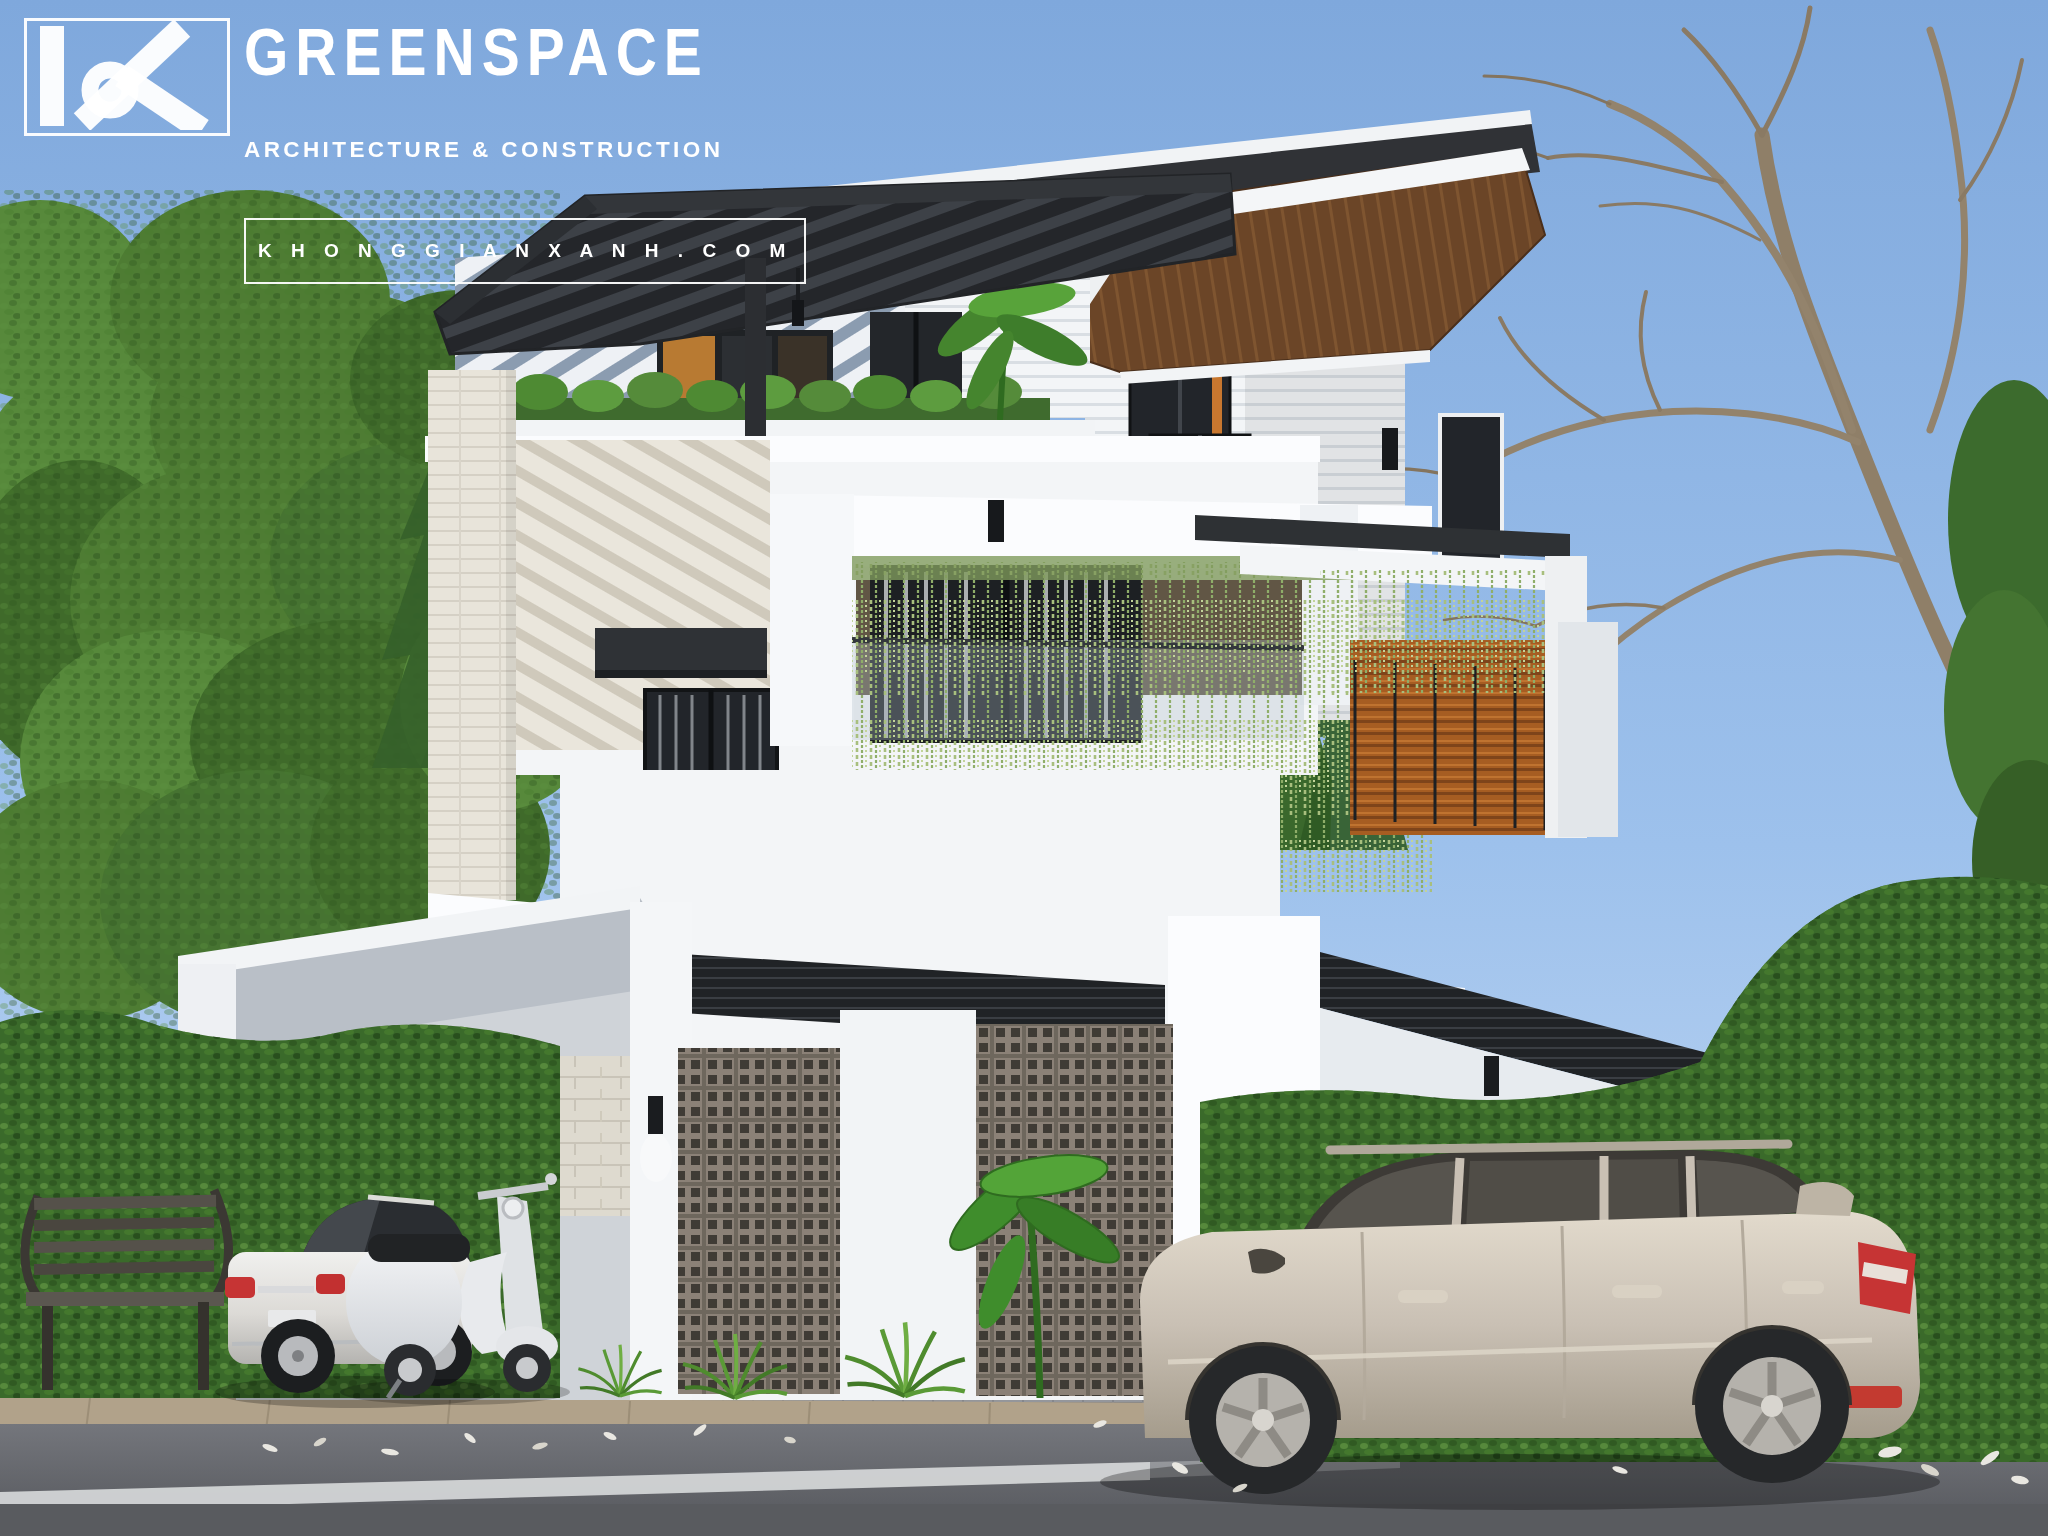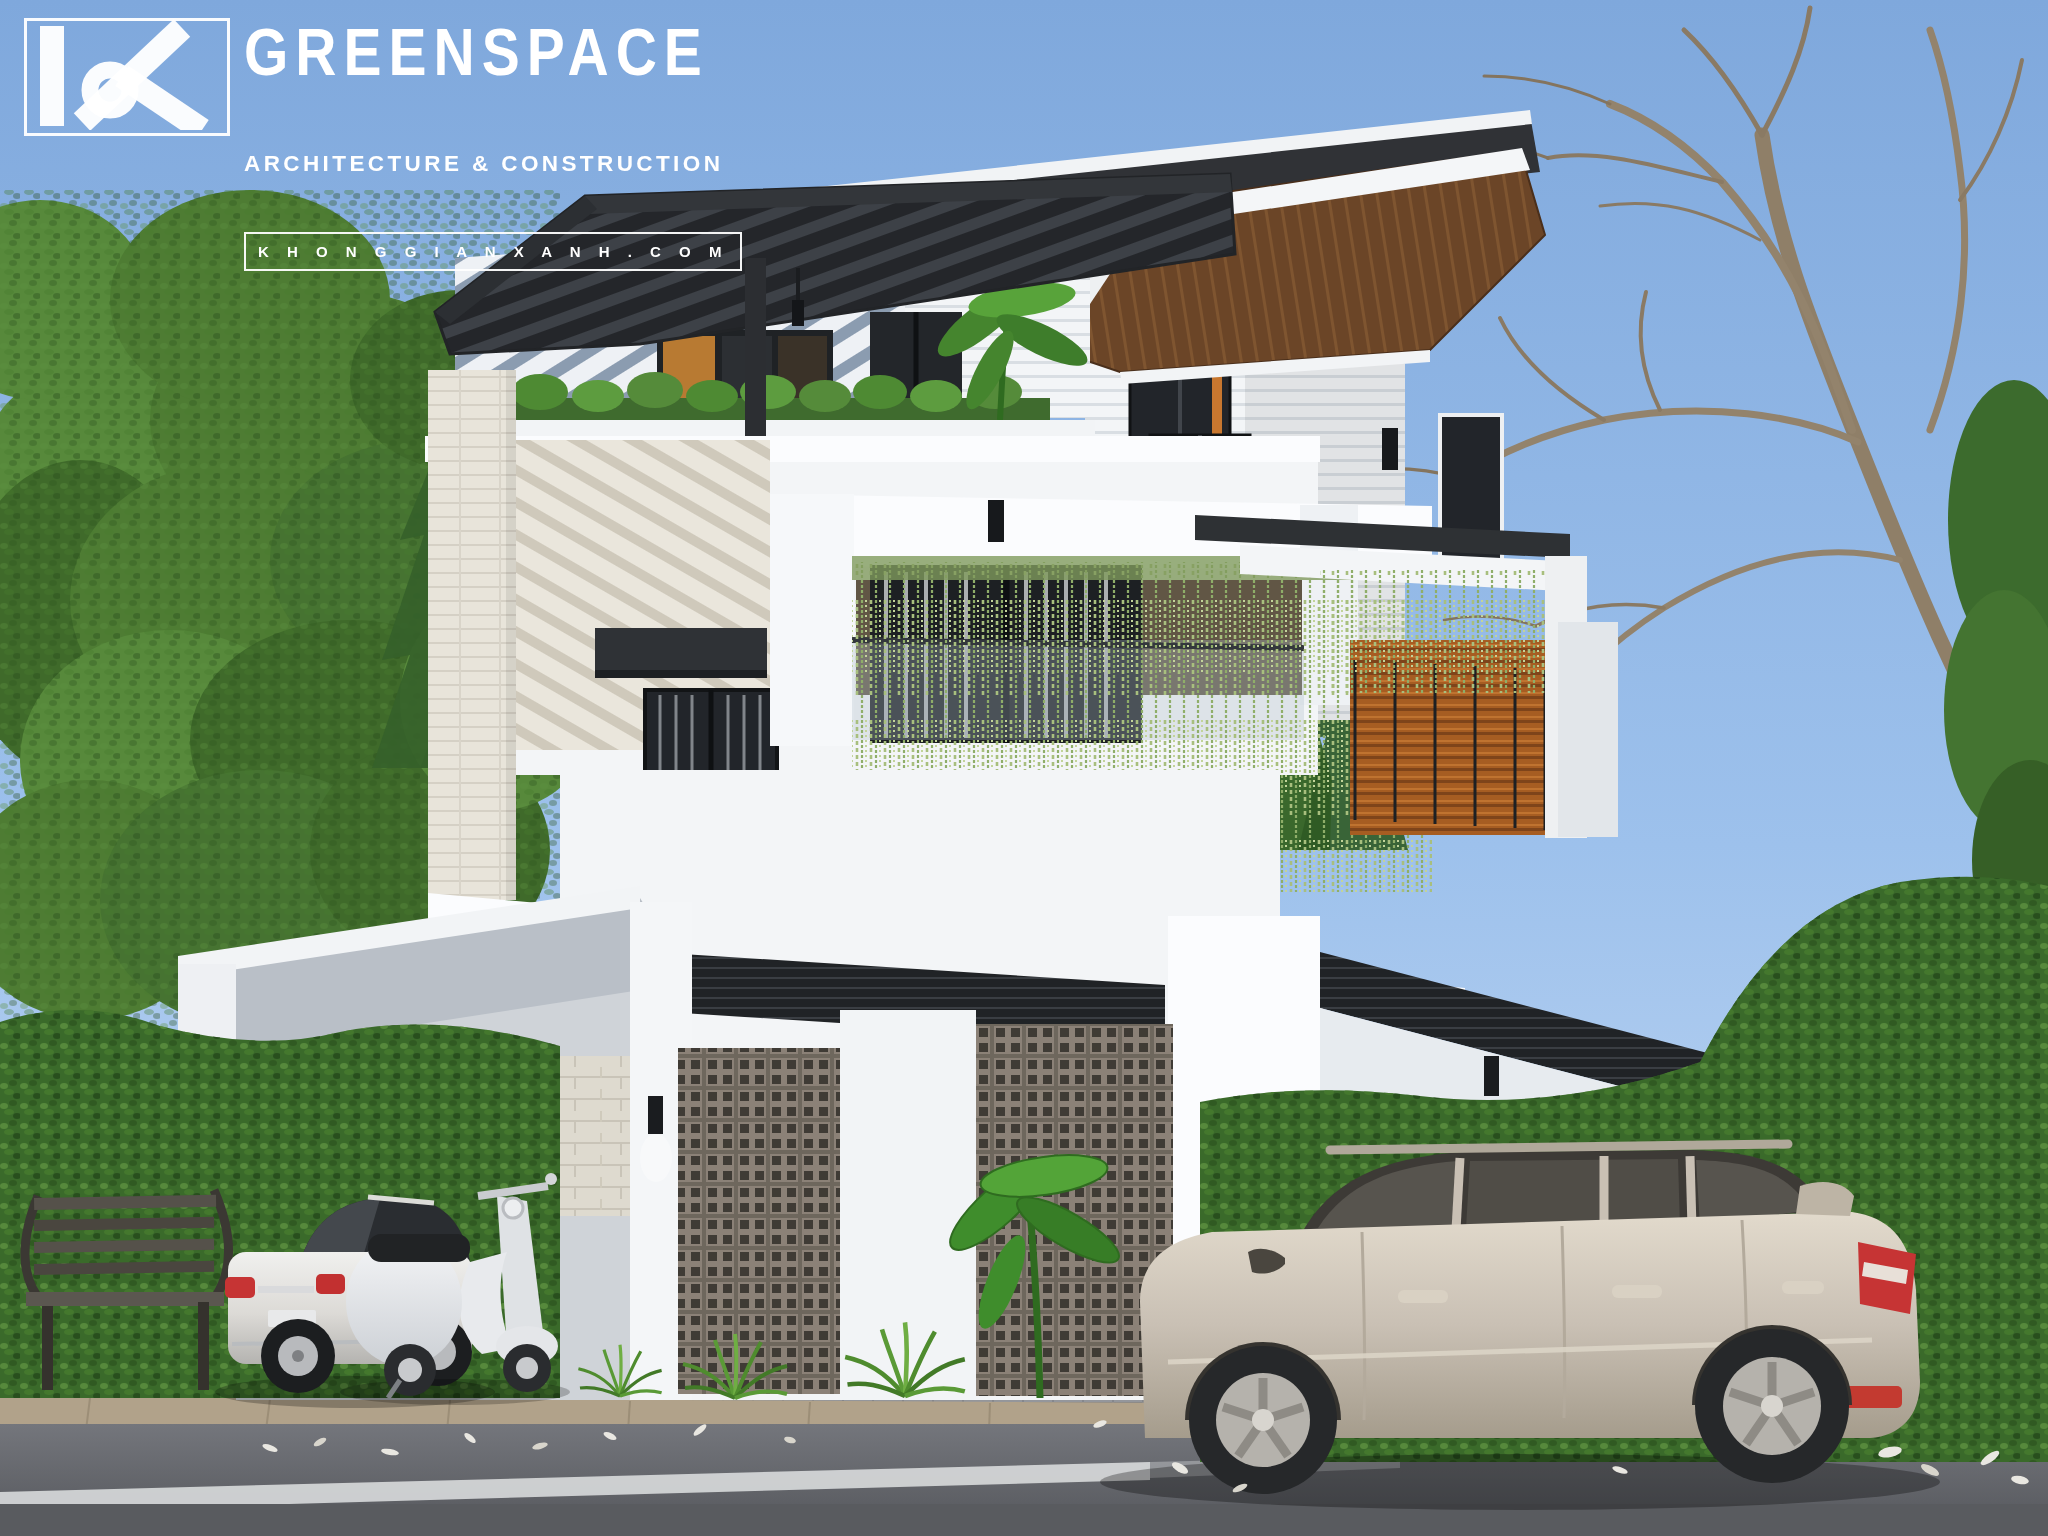--- a/index.html
+++ b/index.html
@@ -4,22 +4,22 @@
 <title>Modern 3-storey villa exterior - daytime architectural rendering</title>
 <style>
   html,body{margin:0;padding:0;background:#222;}
   .stage{position:relative;width:2048px;height:1536px;overflow:hidden;font-family:"Liberation Sans",sans-serif;}
   .stage svg{position:absolute;inset:0;display:block;}
   
   .logo{position:absolute;left:24px;top:18px;display:flex;gap:14px;color:#fff;z-index:5;}
   .logo-mark{width:206px;height:118px;border:3px solid rgba(255,255,255,.95);box-sizing:border-box;}
   .logo-text{display:flex;flex-direction:column;gap:48px;}
   .brand{font-size:57px;font-weight:800;letter-spacing:7px;line-height:1;transform:scaleY(1.18);transform-origin:top left;white-space:nowrap;}
-  .tagline{margin-top:28px;font-size:22.5px;font-weight:700;letter-spacing:3.4px;white-space:nowrap;}
-  .website{margin-top:7px;align-self:flex-start;border:2.5px solid rgba(255,255,255,.95);padding:9px 12px;font-size:15px;font-weight:700;letter-spacing:7px;white-space:nowrap;}
+  .tagline{margin-top:14px;font-size:22.5px;font-weight:700;letter-spacing:3.4px;white-space:nowrap;}
+  .website{margin-top:7px;align-self:flex-start;border:2.5px solid rgba(255,255,255,.95);padding:20px 12px;font-size:19px;font-weight:700;letter-spacing:7px;white-space:nowrap;}
 </style>
 </head>
 <body>
 
 <div class="stage">
 
 <svg viewBox="0 0 2048 1536" width="2048" height="1536">
   <defs>
     <linearGradient id="gSky" x1="0" y1="0" x2="0" y2="1">
       <stop offset="0" style="stop-color:var(--sky_top)"></stop>

